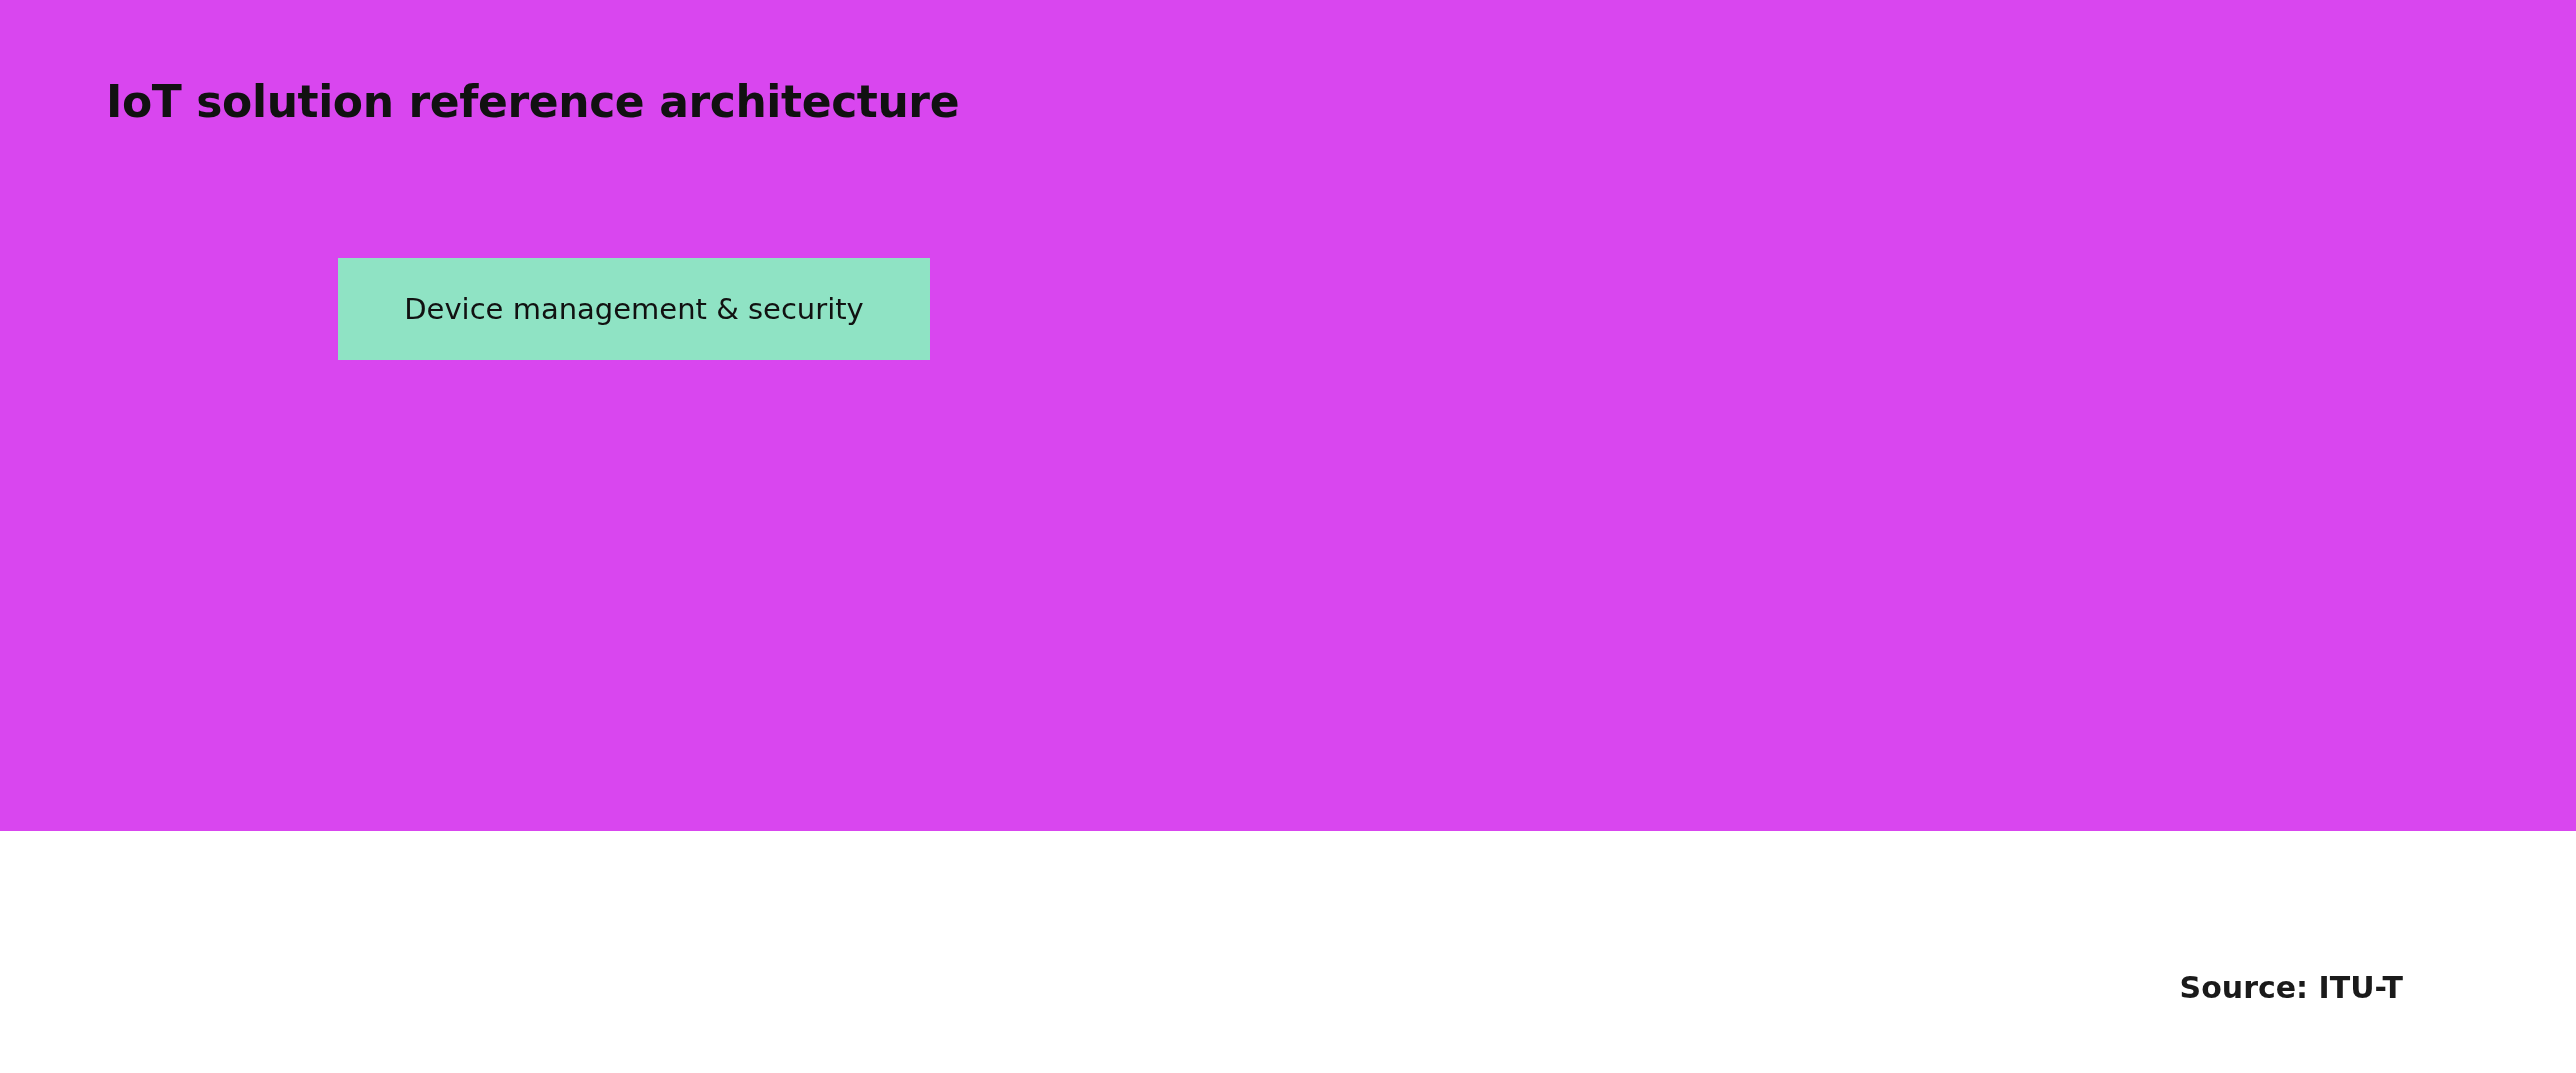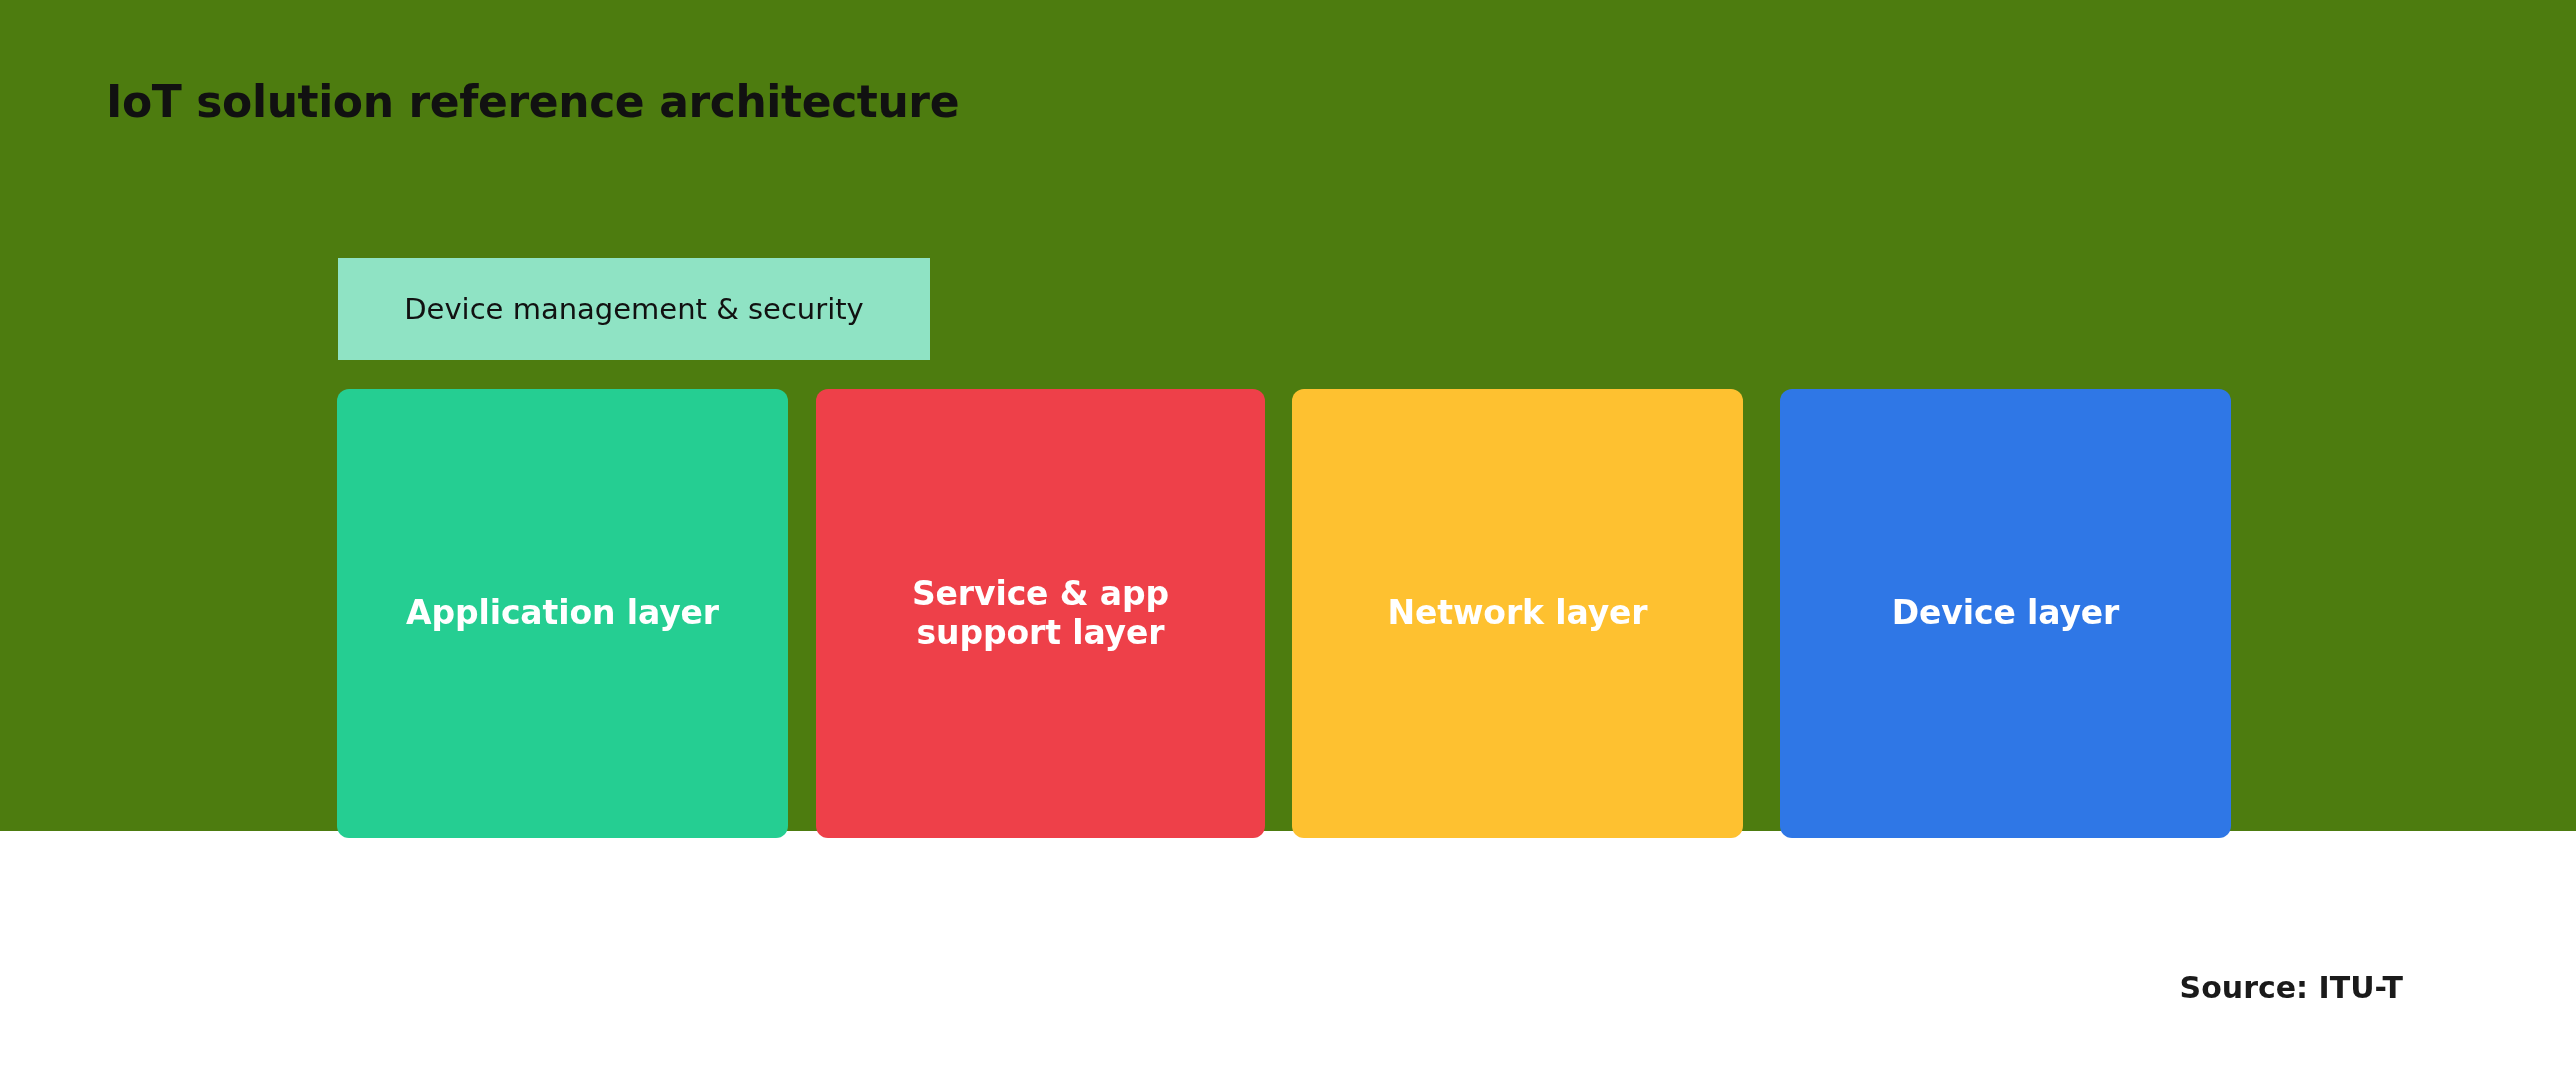--- a/index.html
+++ b/index.html
@@ -14,21 +14,21 @@
     overflow: hidden;
     position: relative;
   }
 
   .canvas {
     position: absolute;
     left: 0;
     top: 0;
     width: 2576px;
     height: 831px;
-    background: #4d7c0f;
+    background: #d946ef;
   }
 
   
   .page-title {
     position: absolute;
     left: 106px;
     top: 80px;
     font-size: 44px;
     font-weight: 700;
     color: #111111;
@@ -141,36 +141,17 @@
 
   <div class="banner-row">
 
     <div class="banner banner-device">
       <span class="banner-label">Device management &amp; security</span>
     </div>
 
 
   </div>
 
-  <div class="cards-row">
-
-    <div class="layer-card card-application">
-      <span class="layer-label">Application layer</span>
-    </div>
-
-    <div class="layer-card card-service">
-      <span class="layer-label"><span>Service &amp; app</span><br><span>support layer</span></span>
-    </div>
-
-    <div class="layer-card card-network">
-      <span class="layer-label">Network layer</span>
-    </div>
-
-    <div class="layer-card card-device">
-      <span class="layer-label">Device layer</span>
-    </div>
-
-  </div>
 
   <div class="source-note">Source: ITU-T</div>
 
 </div>
 
 
 </body></html>

